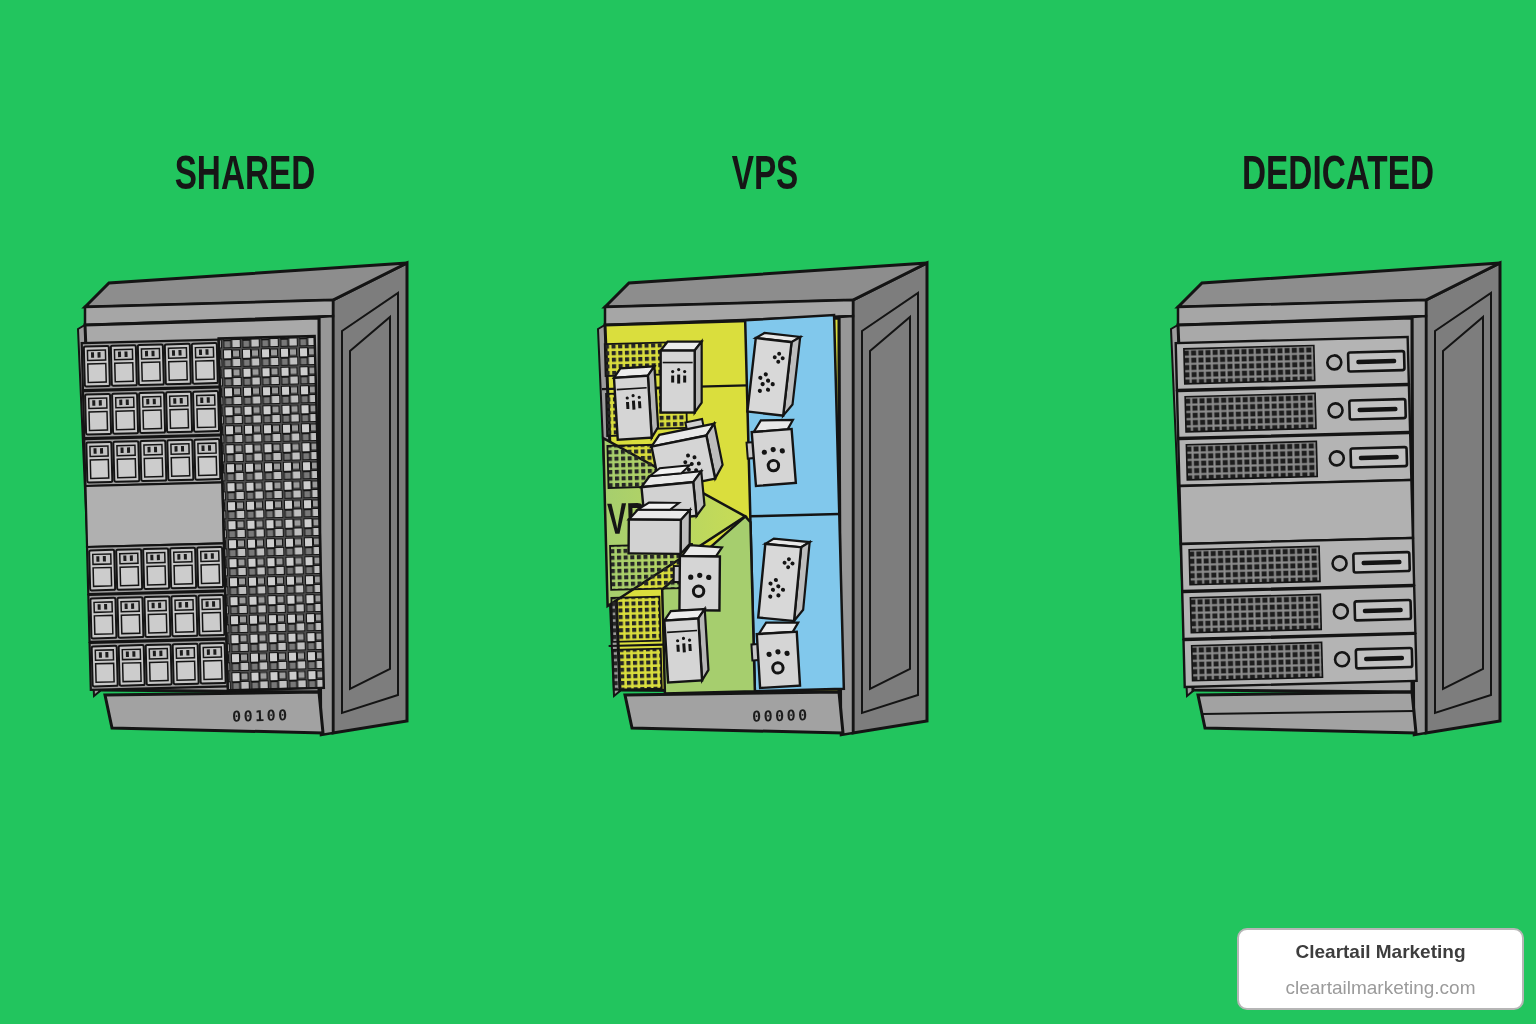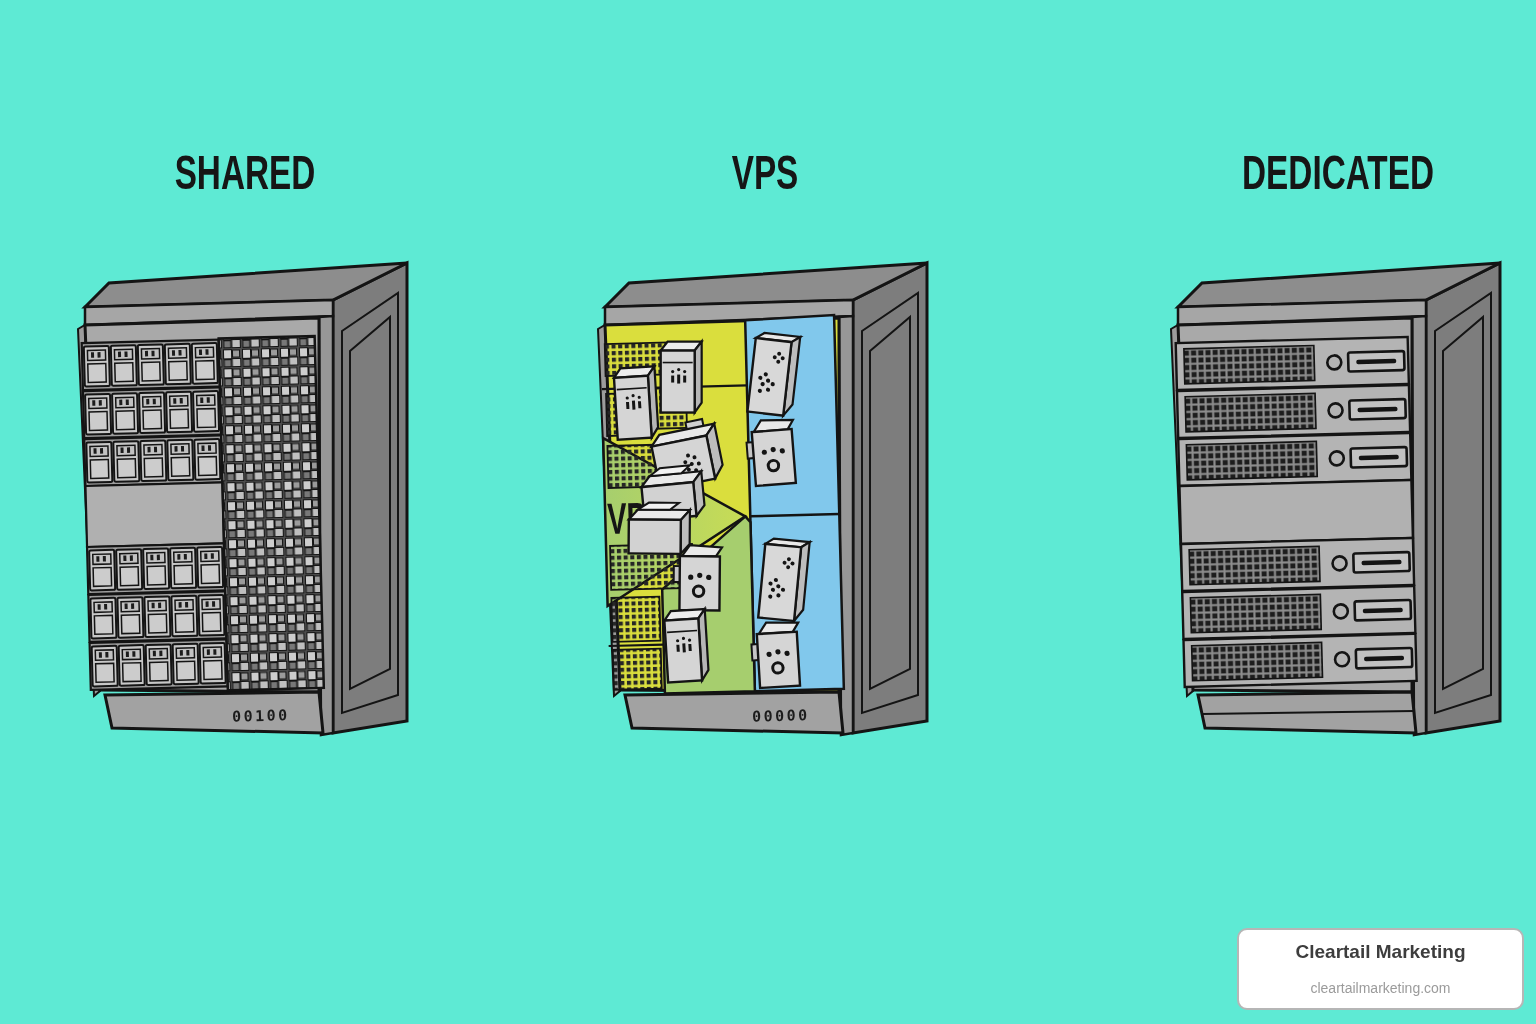--- a/index.html
+++ b/index.html
@@ -1,29 +1,29 @@
 <!DOCTYPE html>
 <html><head>
 <meta charset="utf-8">
 <style>
   html,body{margin:0;padding:0;background:#ffffff;}
-  .stage{position:relative;width:1536px;height:1024px;background:#5eead4;overflow:hidden;
+  .stage{position:relative;width:1536px;height:1024px;background:#22c55e;overflow:hidden;
          font-family:"Liberation Sans",sans-serif;}
   .col{position:absolute;top:0;width:340px;height:800px;}
   .col-shared{left:75px;} .col-vps{left:595px;text-decoration:underline;} .col-dedicated{left:1168px;}
   .col-title{position:absolute;top:146px;left:0;width:340px;margin:0;text-align:center;
              font-size:49px;font-weight:700;color:#161616;letter-spacing:0px;
              transform:scaleX(0.68);transform-origin:center;line-height:52px;}
   .tower{position:absolute;top:255px;left:0;width:340px;height:500px;}
   .defs-svg{position:absolute;width:0;height:0;}
   .wm{position:absolute;left:1237px;top:928px;width:283px;height:78px;background:#ffffff;
       border:2px solid #b6b6b6;border-radius:10px;display:flex;flex-direction:column;
       justify-content:center;align-items:center;gap:17px;}
   .wm-title{font-size:19px;font-weight:700;color:#3d3d3d;line-height:20px;}
-  .wm-sub{font-size:14px;color:#9b9b9b;line-height:18px;}
+  .wm-sub{font-size:19px;color:#9b9b9b;line-height:18px;}
   .ind{font-family:"DejaVu Sans Mono",monospace;font-size:15px;font-weight:bold;
        letter-spacing:2.5px;fill:#1c1c1c;}
   .vps-label{font-family:"Liberation Sans",sans-serif;font-size:44px;font-weight:700;fill:#151515;}
 </style>
 </head>
 <body>
 
 <div class="stage">
 
   <svg class="defs-svg" aria-hidden="true">

